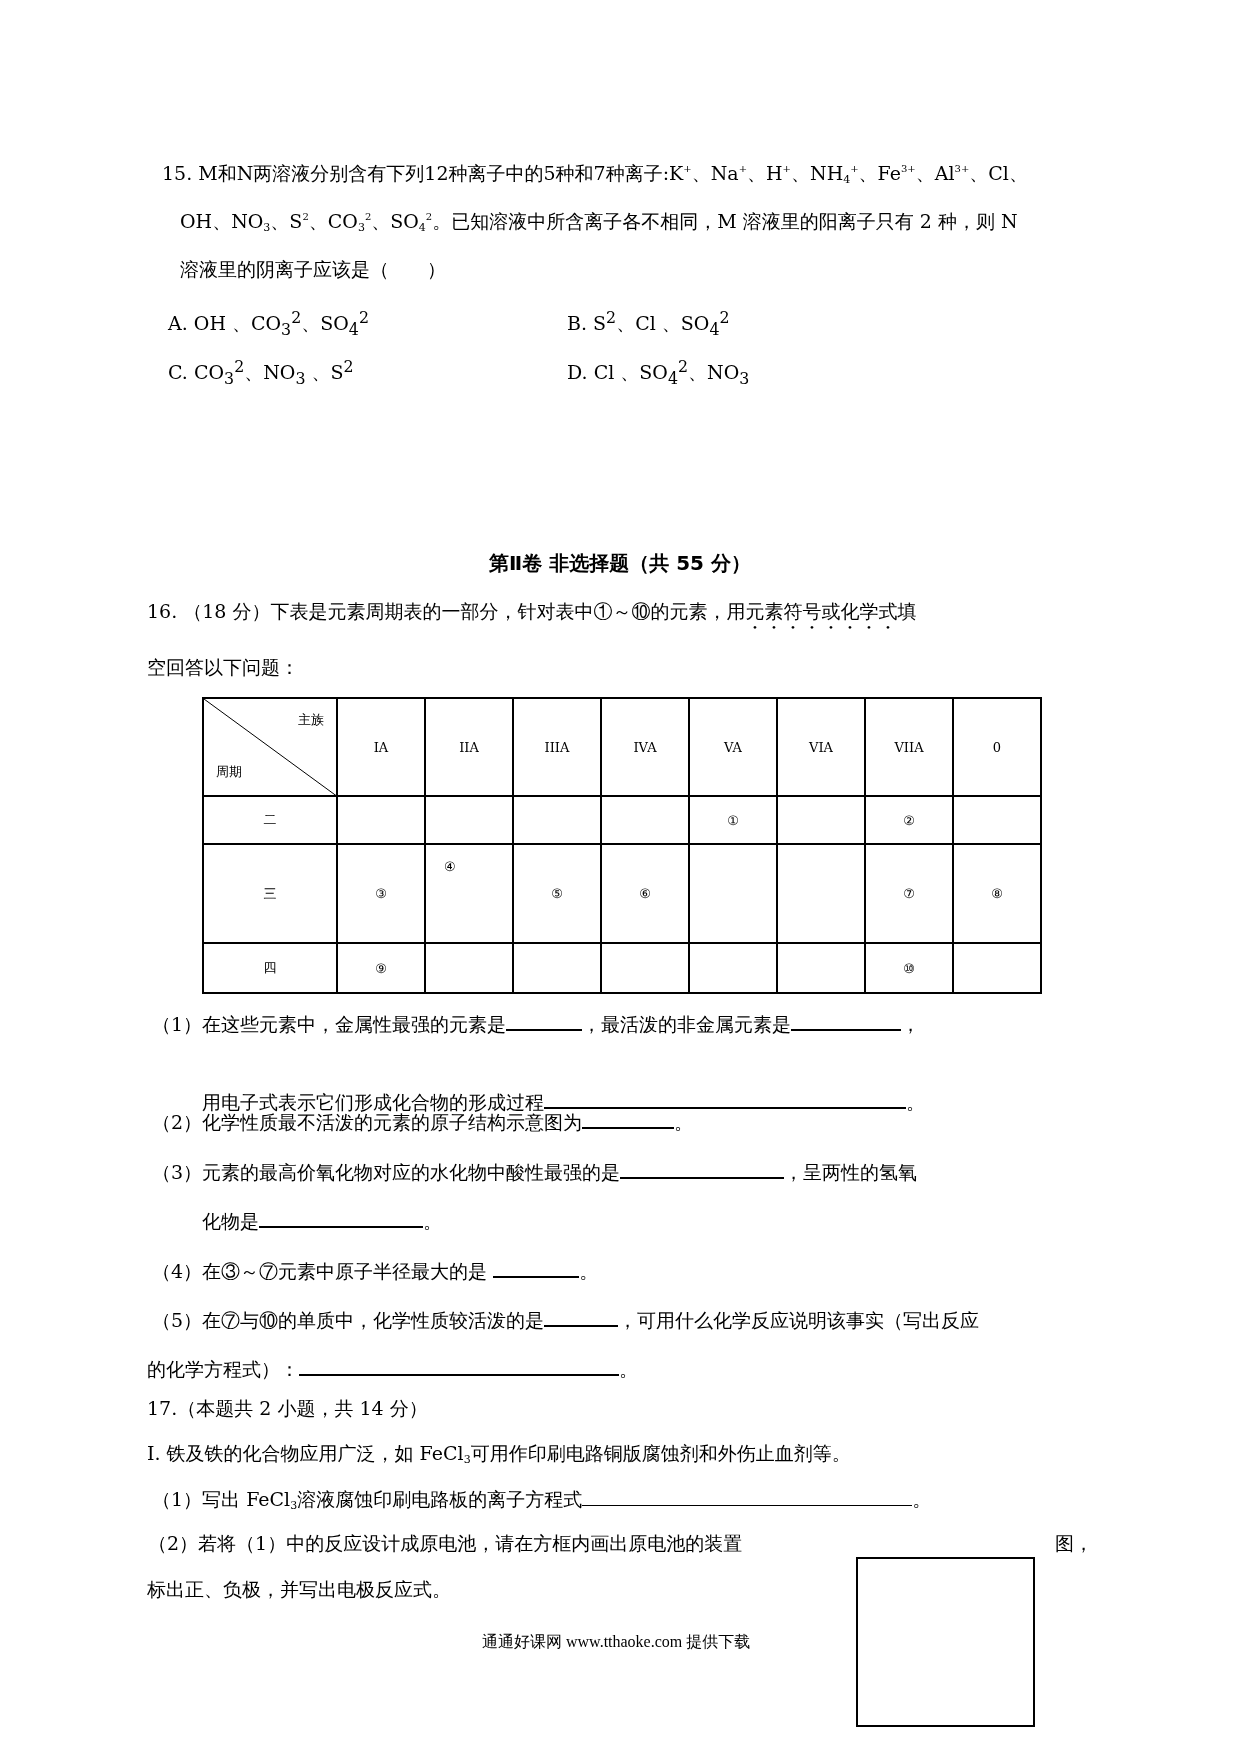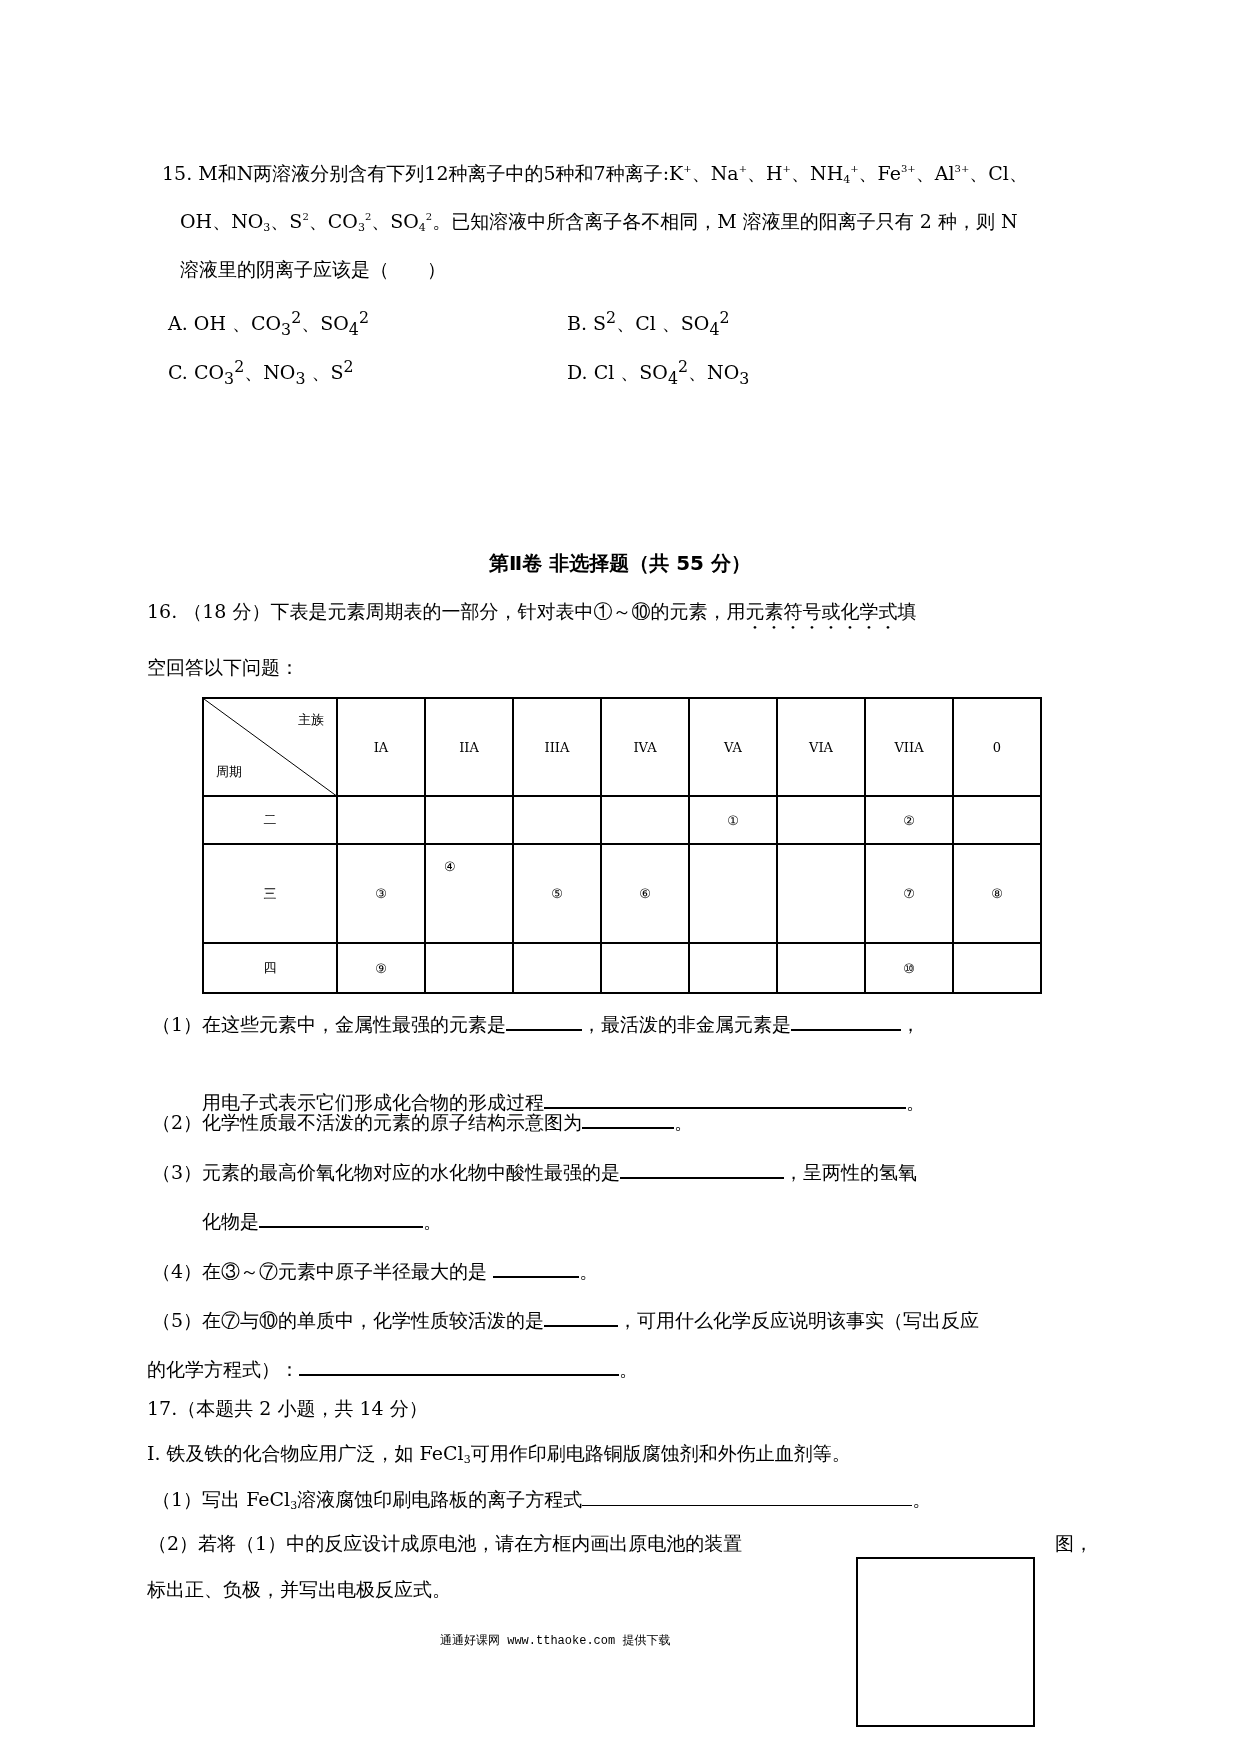--- a/index.html
+++ b/index.html
@@ -11,21 +11,21 @@
   .blank { display: inline-block; border-bottom: 2px solid #000; height: 20px; vertical-align: baseline; }
   .title { position: absolute; font-family: "DejaVu Sans", "Liberation Sans", sans-serif;
            font-weight: bold; font-size: 20px; left: 0; width: 1240px; text-align: center; }
   table.pt { position: absolute; left: 202px; top: 697px; border-collapse: collapse; }
   table.pt td { border: 2.5px solid #000; text-align: center; vertical-align: middle; font-size: 13px; padding: 0; }
   td.corner { position: relative; }
   td.corner .c-top { position: absolute; right: 12px; top: 12px; }
   td.corner .c-bot { position: absolute; left: 12px; bottom: 14px; }
   td.corner svg { position: absolute; left: 0; top: 0; }
   .answer-box { position: absolute; left: 856px; top: 1557px; width: 175px; height: 166px; border: 2px solid #000; }
-  .footer { position: absolute; top: 1632px; left: 440px; font-size: 12px; font-family: Liberation Mono, monospace; }
+  .footer { position: absolute; top: 1632px; left: 482px; font-size: 16px; font-family: Liberation Serif, serif; }
   .opt { position: absolute; font-size: 19px; line-height: 26px; white-space: nowrap; }
   .emph { text-emphasis: dot; -webkit-text-emphasis: dot; text-emphasis-position: under; -webkit-text-emphasis-position: under; }
 </style>
 </head>
 <body>
 
 <div class="line" style="left:162px; top:160px;">
   <span>15.  M和N两溶液分别含有下列12种离子中的5种和7种离子:</span><span id="cations"><span>K<sup>+</sup></span>、<span>Na<sup>+</sup></span>、<span>H<sup>+</sup></span>、<span>NH<sub>4</sub><sup>+</sup></span>、<span>Fe<sup>3+</sup></span>、<span>Al<sup>3+</sup></span>、</span><span>Cl</span>、
 </div>
 <div class="line" style="left:180px; top:208px;">

